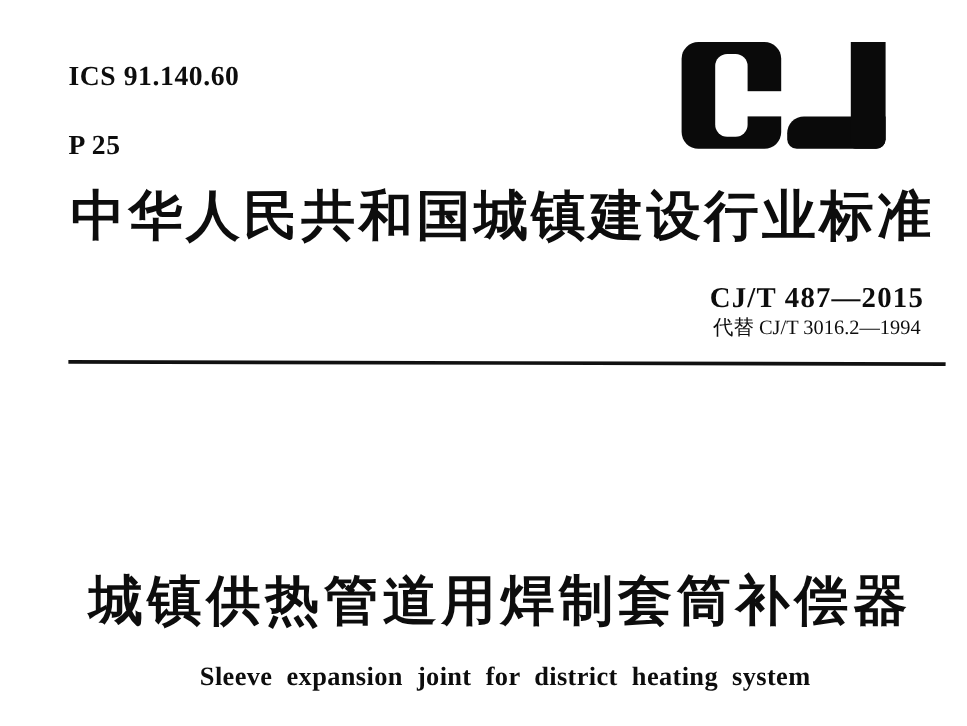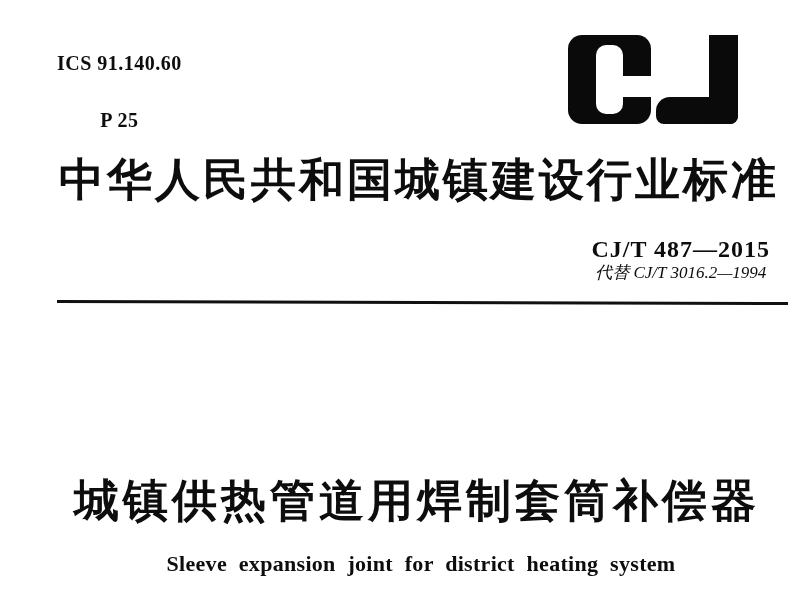--- a/index.html
+++ b/index.html
@@ -17,26 +17,25 @@
     color: #0d0d0d;
   }
 
   
   .ics-block {
     position: absolute;
     left: 57px;
     top: 16px;
     font-family: "Liberation Serif", serif;
     font-weight: bold;
-    font-size: 20px;
+    font-size: 23px;
     line-height: 19px;
     letter-spacing: 0.5px;
     color: #0d0d0d;
     white-space: pre;
-    text-align: center;
   }
 
   
   .logo {
     position: absolute;
     left: 568px;
     top: 35px;
     width: 170px;
     height: 89px;
   }
@@ -106,21 +105,20 @@
     color: #0d0d0d;
     white-space: nowrap;
   }
   .code-block .replaces {
     font-family: "Liberation Serif", serif;
     font-size: 17px;
     line-height: 19px;
     margin-top: 1px;
     color: #0d0d0d;
     white-space: nowrap;
-    font-style: italic;
   }
 
   
   .header-rule {
     position: absolute;
     left: 57px;
     top: 301px;
     width: 731px;
     height: 3px;
     background: #111111;

